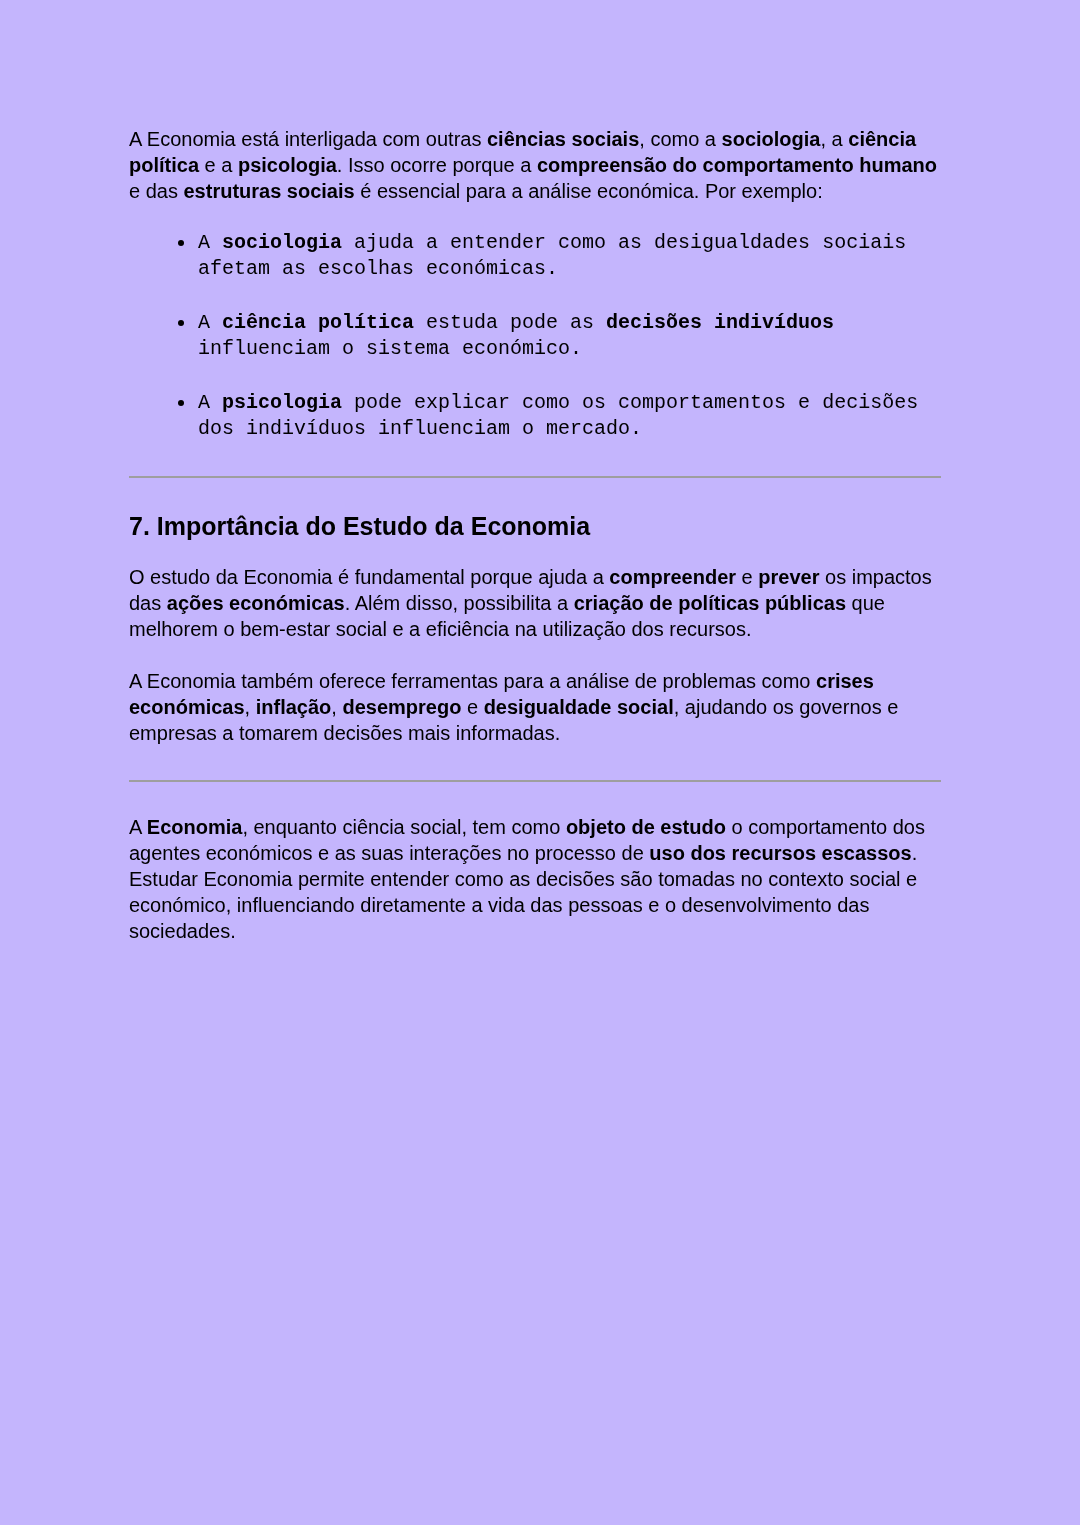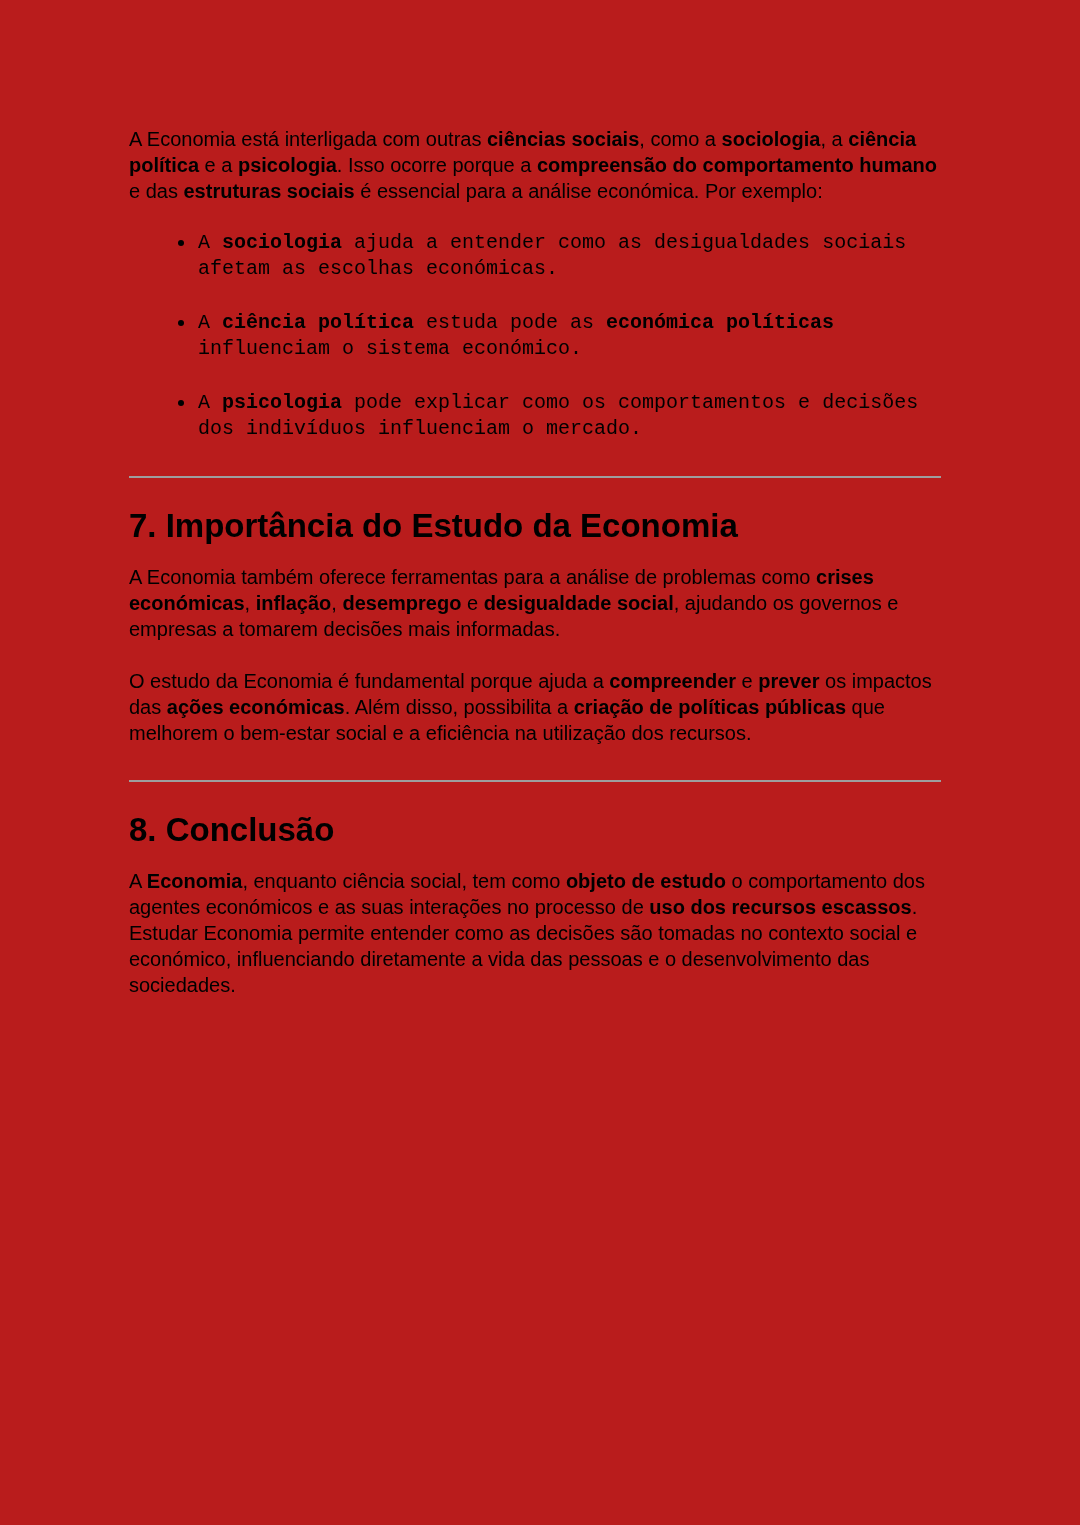--- a/index.html
+++ b/index.html
@@ -46,48 +46,47 @@
   ul.doc-list li:last-child {
     margin-bottom: 16px;
   }
   hr.divider {
     border: none;
     border-top: 2px solid #9e9e9e;
     margin: 34px 0 32px 0;
     width: 100%;
   }
   h2.section-heading {
-    font-size: 33px;
+    font-size: 25px;
     line-height: 32px;
     font-weight: 700;
     margin: 28px 0 22px 0;
   }
 </style>
 </head>
 <body style="background: rgb(255, 255, 255);">
 
-<div class="page" style="background: #b91c1c;">
+<div class="page" style="background: #c4b5fd;">
   <div class="content" style="color: rgb(0, 0, 0);">
 
     <p><span>A Economia está interligada com outras </span><b>ciências sociais</b><span>, como a </span><b>sociologia</b><span>, a </span><b>ciência política</b><span> e a </span><b>psicologia</b><span>. Isso ocorre porque a </span><b>compreensão do comportamento humano</b><span> e das </span><b>estruturas sociais</b><span> é essencial para a análise económica. Por exemplo:</span></p>
 
     <ul class="doc-list">
       <li><span>A </span><b>sociologia</b><span> ajuda a entender como as desigualdades sociais afetam as escolhas económicas.</span></li>
-      <li><span>A </span><b>ciência política</b><span> estuda pode as </span><b>económica políticas</b><span> influenciam o sistema económico.</span></li>
+      <li><span>A </span><b>ciência política</b><span> estuda pode as </span><b>decisões indivíduos</b><span> influenciam o sistema económico.</span></li>
       <li><span>A </span><b>psicologia</b><span> pode explicar como os comportamentos e decisões dos indivíduos influenciam o mercado.</span></li>
     </ul>
 
     <hr class="divider" style="border-top-color: rgb(158, 158, 158);">
 
     <h2 class="section-heading">7. Importância do Estudo da Economia</h2>
 
+    <p><span>O estudo da Economia é fundamental porque ajuda a </span><b>compreender</b><span> e </span><b>prever</b><span> os impactos das </span><b>ações económicas</b><span>. Além disso, possibilita a </span><b>criação de políticas públicas</b><span> que melhorem o bem-estar social e a eficiência na utilização dos recursos.</span></p>
+
     <p><span>A Economia também oferece ferramentas para a análise de problemas como </span><b>crises económicas</b><span>, </span><b>inflação</b><span>, </span><b>desemprego</b><span> e </span><b>desigualdade social</b><span>, ajudando os governos e empresas a tomarem decisões mais informadas.</span></p>
-
-    <p><span>O estudo da Economia é fundamental porque ajuda a </span><b>compreender</b><span> e </span><b>prever</b><span> os impactos das </span><b>ações económicas</b><span>. Além disso, possibilita a </span><b>criação de políticas públicas</b><span> que melhorem o bem-estar social e a eficiência na utilização dos recursos.</span></p>
 
     <hr class="divider" style="border-top-color: rgb(158, 158, 158);">
 
-    <h2 class="section-heading">8. Conclusão</h2>
 
     <p><span>A </span><b>Economia</b><span>, enquanto ciência social, tem como </span><b>objeto de estudo</b><span> o comportamento dos agentes económicos e as suas interações no processo de </span><b>uso dos recursos escassos</b><span>. Estudar Economia permite entender como as decisões são tomadas no contexto social e económico, influenciando diretamente a vida das pessoas e o desenvolvimento das sociedades.</span></p>
 
   </div>
 </div>
 
 </body></html>

